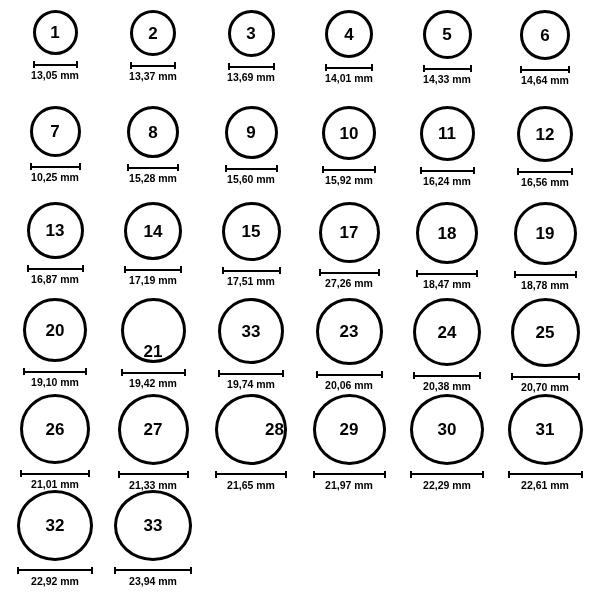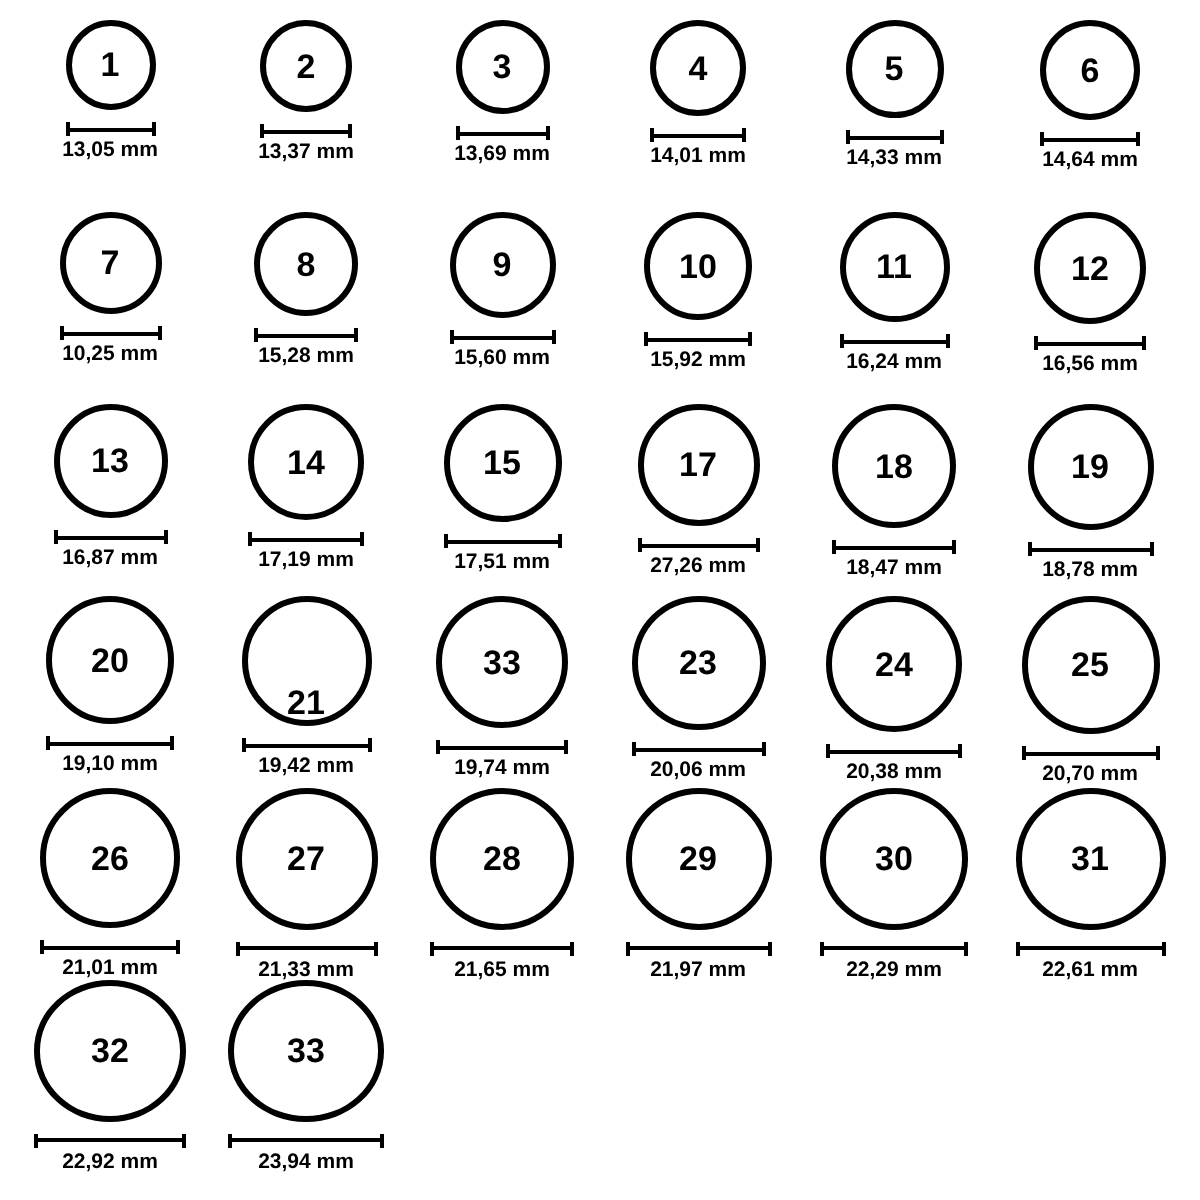--- a/index.html
+++ b/index.html
@@ -319,21 +319,21 @@
       <div class="cell">
         <div class="ring" style="width: 71px; height: 71px;">
           <span class="ring-label">27</span>
         </div>
         <div class="dim">
           <div class="bar" style="width: 71px;"></div>
           <div class="dim-label">21,33 mm</div>
         </div>
       </div>
       <div class="cell">
-        <div class="ring" style="width: 72px; height: 72px;">
+        <div class="ring" style="width: 72px; height: 72px; justify-content: flex-end;">
           <span class="ring-label">28</span>
         </div>
         <div class="dim">
           <div class="bar" style="width: 72px;"></div>
           <div class="dim-label">21,65 mm</div>
         </div>
       </div>
       <div class="cell">
         <div class="ring" style="width: 73px; height: 73px;">
           <span class="ring-label">29</span>

